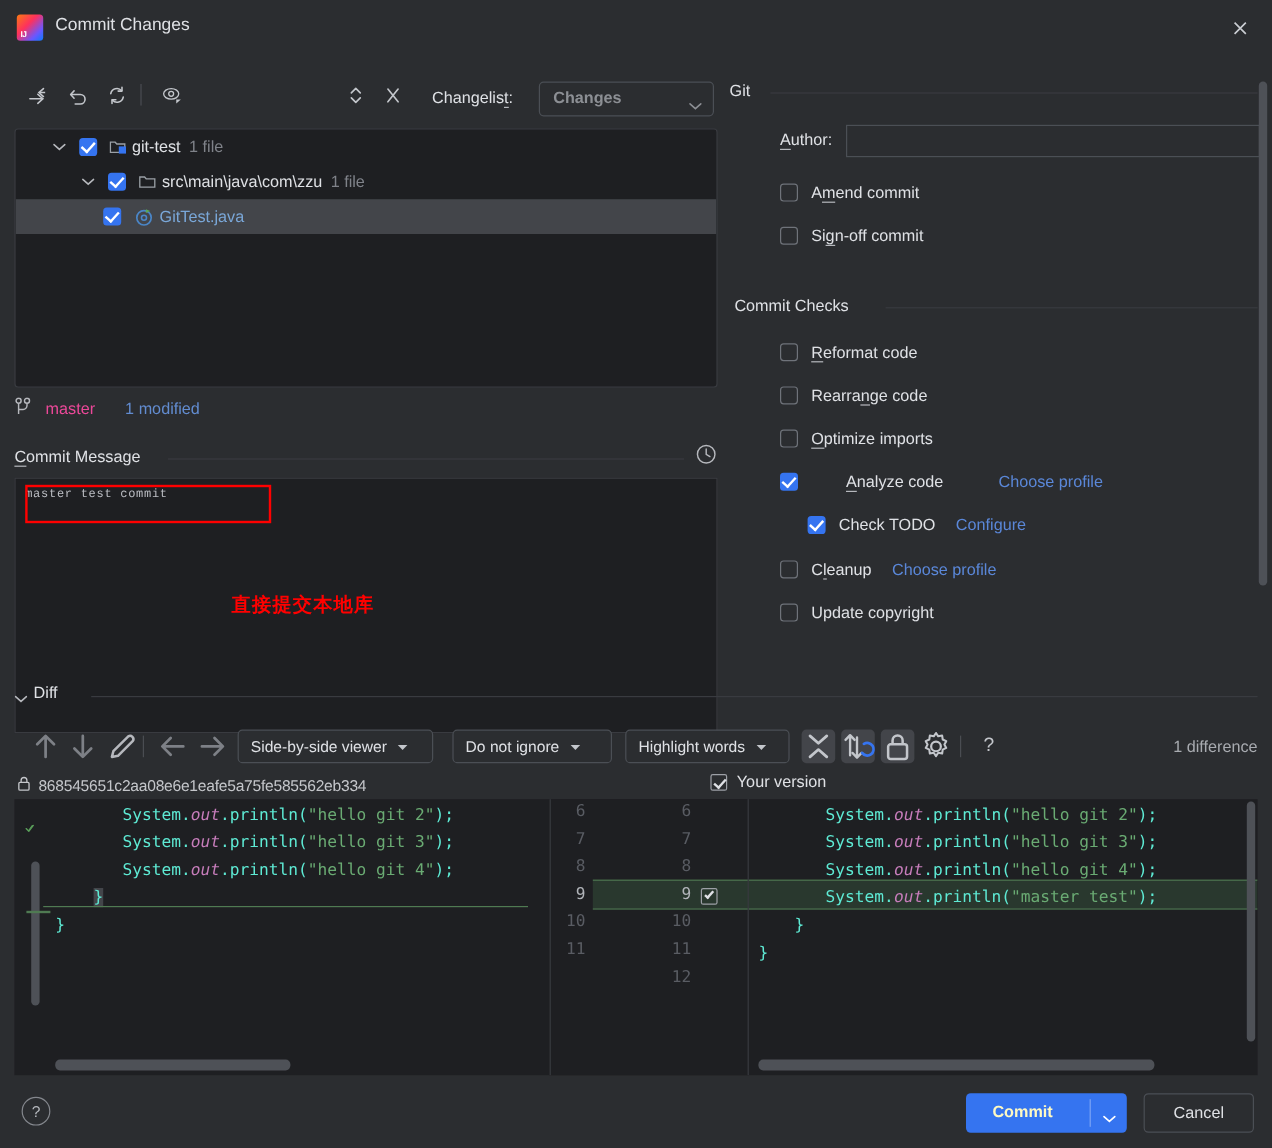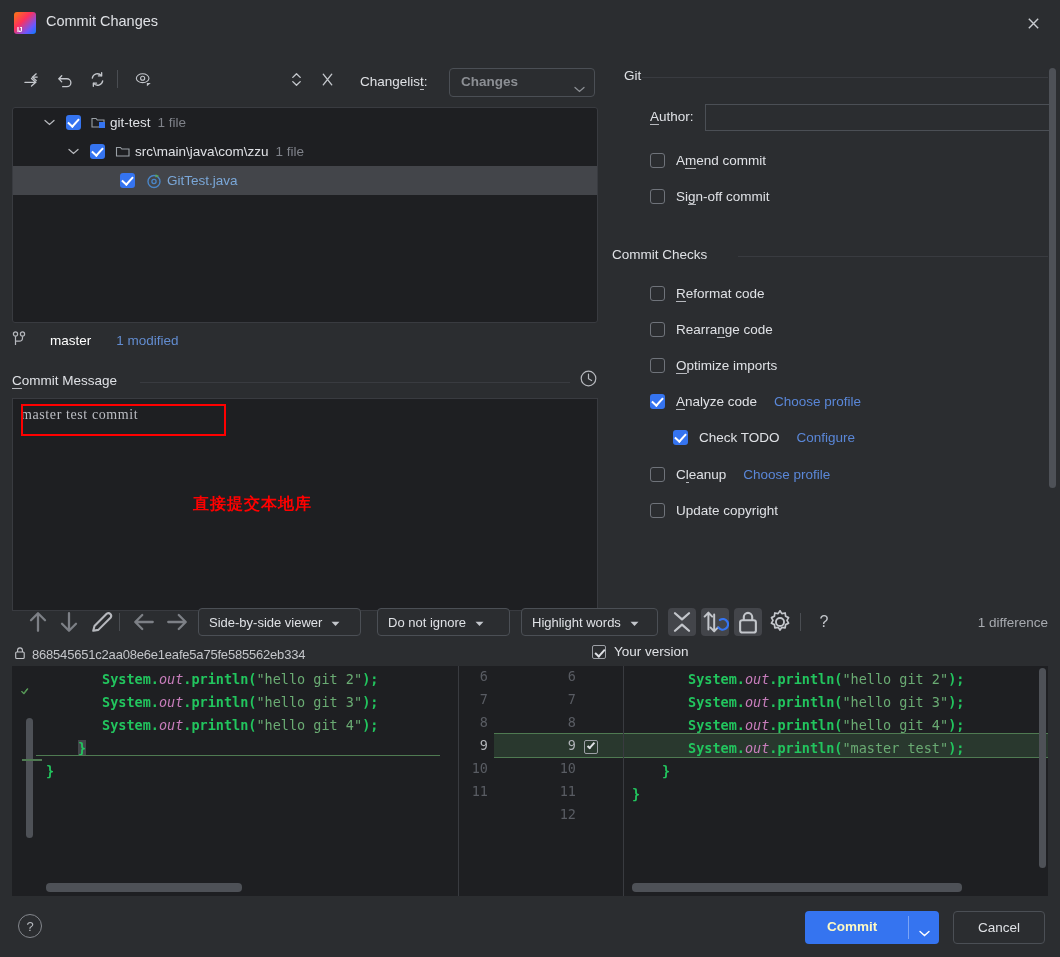--- a/index.html
+++ b/index.html
@@ -44,33 +44,33 @@
   .cbx { width: 15px; height: 15px; border-radius: 3px; flex: none; }
   .cbx.on { background: #3574f0; position: relative; }
   .cbx.on::after { content: ""; position: absolute; left: 4px; top: 1px; width: 5px; height: 9px;
     border: solid #fff; border-width: 0 2px 2px 0; transform: rotate(42deg); }
   .cbx.off { border: 1px solid #6f737a; background: transparent; }
   .tree-label { color: #dfe1e5; }
   .tree-count { color: #7f8289; margin-left: 7px; }
   .java-name { color: #7aa7d8; }
 
   .branch-line { position: absolute; left: 12px; top: 283px; height: 22px; display: flex; align-items: center; font-size: 13.5px; }
-  .branch-line .bname { color: #ffffff; margin-left: 24px; }
+  .branch-line .bname { color: #ec4899; margin-left: 12px; }
   .branch-line .bmod { color: #628cd0; margin-left: 25px; }
 
   .cm-header { position: absolute; left: 12px; top: 327px; width: 586px; height: 18px; }
   .cm-title { position: absolute; left: 0; top: 0; font-size: 13.5px; color: #dfe1e5; }
   .cm-title u { text-decoration: none; border-bottom: 1px solid #b6b8bd; }
   .cm-rule { position: absolute; left: 128px; right: 28px; top: 9px; height: 1px; background: #393b40; }
   .cm-clock { position: absolute; right: 0; top: -4px; cursor: pointer; }
 
   .cm-area { position: absolute; left: 12px; top: 352px; width: 586px; height: 213px;
     background: #1e1f22; border: 1px solid #393b40; }
-  .cm-text { position: absolute; left: 8px; top: 8px; font-family: Liberation Serif, serif;
-    font-size: 14px; color: #bcbec4; letter-spacing: 0.6px; }
+  .cm-text { position: absolute; left: 8px; top: 8px; font-family: Liberation Mono, monospace;
+    font-size: 10px; color: #bcbec4; letter-spacing: 0.6px; }
   .redbox { position: absolute; left: 8px; top: 5px; width: 205px; height: 32px; border: 2px solid #ff0000; }
   .cn-note { position: absolute; left: 180px; top: 95px; color: #ff0000; font-size: 16px; font-weight: bold; letter-spacing: 1px; }
 
   
   .right-col { position: absolute; left: 608px; top: 60px; width: 452px; height: 510px; overflow: hidden; }
   .sec-title { position: absolute; font-size: 13.5px; color: #dfe1e5; }
   .sec-rule { position: absolute; height: 1px; background: #393b40; }
   .author-label { position: absolute; left: 42px; top: 49px; font-size: 13.5px; color: #dfe1e5; }
   .author-label u { text-decoration: none; border-bottom: 1px solid #b6b8bd; }
   .author-input { position: absolute; left: 97px; top: 44px; width: 345px; height: 27px;
@@ -105,21 +105,21 @@
   .mini-cbx::after { content: ""; position: absolute; left: 3.5px; top: 1px; width: 4px; height: 8px;
     border: solid #dfe1e5; border-width: 0 2px 2px 0; transform: rotate(42deg); }
 
   .diff-body { position: absolute; left: 12px; top: 666px; width: 1036px; height: 230px; background: #1e1f22; }
   .pane { position: absolute; top: 0; height: 230px; overflow: hidden; }
   .pane-left { left: 0; width: 446px; }
   .gut-mid { position: absolute; left: 446px; top: 0; width: 166px; height: 230px; background: #1e1f22; }
   .pane-right { left: 612px; width: 424px; }
   .code-line { height: 23px; line-height: 23px; font-family: "DejaVu Sans Mono", monospace; font-size: 13.5px; white-space: pre; }
   .lnum { position: absolute; font-family: "DejaVu Sans Mono", monospace; font-size: 13.5px; color: #595c63; text-align: right; width: 30px; }
-  .kw { color: #22c55e; font-weight: bold; } .fld { color: #c77dbb; font-style: italic; } .str { color: #6aab73; }
+  .kw { color: #5eead4; } .fld { color: #c77dbb; font-style: italic; } .str { color: #6aab73; }
   .divider-v { position: absolute; top: 0; width: 1px; height: 230px; background: #393b40; }
   .hscroll { position: absolute; bottom: 4px; height: 9px; background: #4e5157; border-radius: 4px; }
 
   
   .footer { position: absolute; left: 0; top: 900px; width: 1060px; height: 57px; }
   .help-circ { position: absolute; left: 18px; top: 14px; width: 24px; height: 24px; border-radius: 50%;
     border: 1px solid #84878d; display: flex; align-items: center; justify-content: center;
     font-size: 13px; color: #b5b8bd; cursor: pointer; }
   .commit-btn { position: absolute; left: 805px; top: 911px; width: 134px; height: 33px; background: #3574f0;
     border-radius: 4px; cursor: pointer; }
@@ -229,21 +229,21 @@
         <span class="cbx on" style="margin-left:9px"></span>
         <span style="margin-left:10px;display:inline-flex">
           <svg width="16" height="15" viewBox="0 0 16 15">
               <path d="M1.5 3.5 L5.5 3.5 L6.8 5 L14 5 L14 12 L1.5 12 Z" stroke="#9aa0a6" stroke-width="1.1" fill="none"></path>
             </svg>
         </span>
         <span class="tree-label" style="margin-left:4px">src\main\java\com\zzu</span>
         <span class="tree-count">1 file</span>
       </div>
 
-      <div class="tree-row sel" style="padding-left:107px">
+      <div class="tree-row sel" style="padding-left:73px">
         <span class="cbx on"></span>
         <span style="margin-left:11px;display:inline-flex">
           <svg width="16" height="16" viewBox="0 0 16 16">
               <circle cx="8" cy="8.5" r="6" stroke="#4a86c8" stroke-width="1.4" fill="none"></circle>
               <circle cx="8" cy="8.5" r="2.1" stroke="#4a86c8" stroke-width="1.3" fill="none"></circle>
               <path d="M9.5 1.3 L13.2 2.9 L9.5 4.6 Z" fill="#5aa85a"></path>
             </svg>
         </span>
         <span class="java-name" style="margin-left:5px">GitTest.java</span>
       </div>
@@ -275,21 +275,21 @@
 
     <div class="cm-area">
       <div class="cm-text">master test commit</div>
       <div class="redbox"></div>
       <div class="cn-note">直接提交本地库</div>
     </div>
   </div>
 
   <div class="right-col">
 
-    <div class="sec-title" style="left:16px; top:8px;">Git</div>
+    <div class="sec-title" style="left:0; top:8px;">Git</div>
     <div class="sec-rule" style="left:34px; width:406px; top:17px;"></div>
 
     <div class="author-label"><u>A</u>uthor:</div>
     <div class="author-input"></div>
 
     <div class="chk-row" style="left:42px; top:90px;">
       <span class="cbx off"></span>
       <span class="lab">A<u>m</u>end commit</span>
     </div>
     <div class="chk-row" style="left:42px; top:126px;">
@@ -305,21 +305,21 @@
       <span class="lab"><u>R</u>eformat code</span>
     </div>
     <div class="chk-row" style="left:42px; top:259px;">
       <span class="cbx off"></span>
       <span class="lab">Rearra<u>n</u>ge code</span>
     </div>
     <div class="chk-row" style="left:42px; top:295px;">
       <span class="cbx off"></span>
       <span class="lab"><u>O</u>ptimize imports</span>
     </div>
-    <div class="chk-row" style="left:42px; top:331px;">
+    <div class="chk-row" style="left:42px; top:331px;gap:29px;">
       <span class="cbx on"></span>
       <span class="lab"><u>A</u>nalyze code</span>
       <span class="chk-link">Choose profile</span>
     </div>
     <div class="chk-row" style="left:42px; top:367px;padding-left:23px;">
       <span class="cbx on"></span>
       <span class="lab">Check TODO</span>
       <span class="chk-link">Configure</span>
     </div>
     <div class="chk-row" style="left:42px; top:404px;">
@@ -328,20 +328,29 @@
       <span class="chk-link">Choose profile</span>
     </div>
     <div class="chk-row" style="left:42px; top:440px;">
       <span class="cbx off"></span>
       <span class="lab">Update copyright</span>
     </div>
 
     <div class="vscroll"></div>
   </div>
 
+  <div class="diff-head">
+    <span class="diff-arrow">
+      <svg width="11" height="7" viewBox="0 0 11 7">
+          <path d="M1 1.5 L5.5 5.5 L10 1.5" stroke="#b6b8bd" stroke-width="1.3" fill="none" stroke-linecap="round"></path>
+        </svg>
+    </span>
+    <span class="diff-title">Diff</span>
+    <span class="diff-rule"></span>
+  </div>
 
   <div class="diff-toolbar">
     <div class="dt-ico" style="left:24px">
       <svg viewBox="0 0 16 16">
           <path d="M8 13 V3.5 M4 7 L8 3 L12 7" stroke="#7d8086" stroke-width="1.3" fill="none" stroke-linecap="round" stroke-linejoin="round"></path>
         </svg>
     </div>
     <div class="dt-ico" style="left:55px">
       <svg viewBox="0 0 16 16">
           <path d="M8 3 V12.5 M4 9 L8 13 L12 9" stroke="#7d8086" stroke-width="1.3" fill="none" stroke-linecap="round" stroke-linejoin="round"></path>

